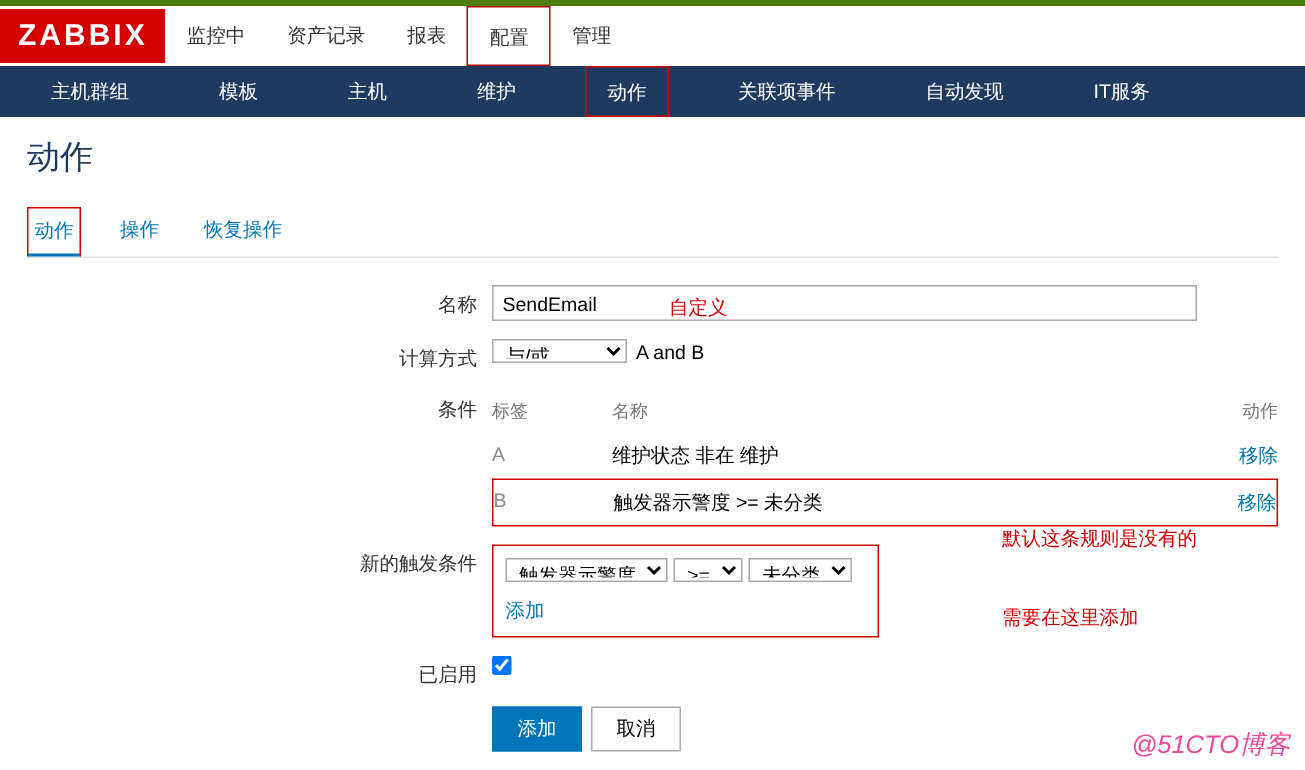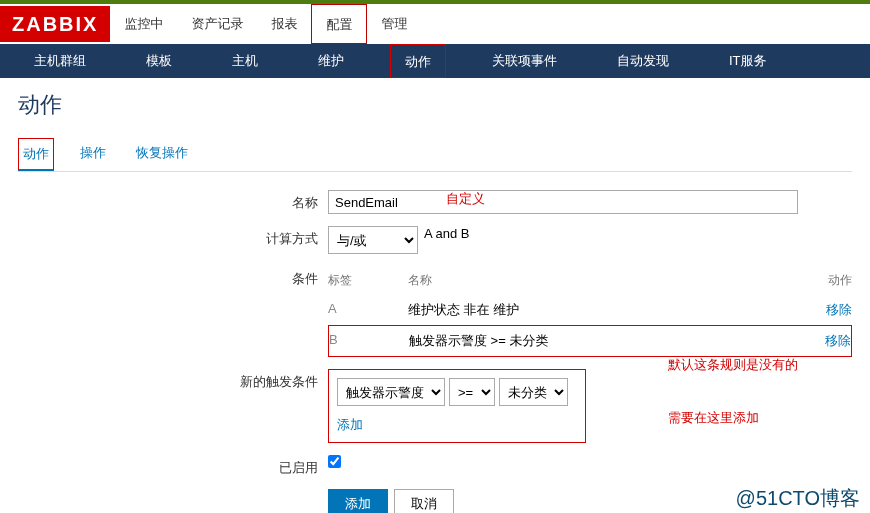--- a/index.html
+++ b/index.html
@@ -13,36 +13,36 @@
     .subnav-item { color: #fff; padding: 0 14px; height: 34px; line-height: 34px; cursor: pointer; font-size: 13px;}
     .subnav-item.active { border: 1px solid #d40000; }
     .page { padding: 12px 18px 18px 18px; border-bottom: 1px solid #ccc;}
     .page-title { font-size: 22px; color: #1f3a5f; font-weight: normal; margin-bottom: 18px; }
     .tabs { display: flex; gap: 22px; border-bottom: 1px solid #ddd; margin-bottom: 18px;}
     .tab { color: #0275b8; padding: 6px 4px; cursor: pointer; }
     .tab.active { border-bottom: 2px solid #0275b8; border:1px solid #d40000; border-bottom: 2px solid #0275b8;}
     .form { margin-left: 20px; }
     .row { display: flex; align-items: flex-start; margin-bottom: 12px; }
     .label { width: 290px; text-align: right; color: #333; padding-right: 10px; padding-top: 4px;}
-    .field { flex: 1; display: flex; align-items: flex-start; gap: 6px;}
+    .field { flex: 1; display: flex; align-items: flex-end; gap: 6px;}
     .txt { width: 470px; height: 24px; border: 1px solid #aaa; padding: 2px 6px; font-size: 13px;}
-    .sel { border: 1px solid #aaa; height: 28px; padding: 2px 4px; font-size: 13px; background:#fff;}
+    .sel { border: 1px solid #aaa; height: 16px; padding: 2px 4px; font-size: 13px; background:#fff;}
     .redtxt { color: #d40000; margin-left: 6px; display: inline-block;}
     .cond-table { flex: 1; }
     .cond-head, .cond-row { display: flex; padding: 6px 0; }
     .cond-c1 { width: 80px; color: #888;}
     .cond-c2 { flex: 1; }
     .cond-c3 { width: 50px; text-align: right; }
     .cond-head .cond-c1, .cond-head .cond-c2, .cond-head .cond-c3 { color: #777; font-size:12px;}
     .cond-row.hl { border: 1px solid #d40000; }
     .linkbtn { color: #0275b8; cursor: pointer; }
     .redbox { border: 1px solid #d40000; padding: 8px; width:258px; }
     .btn { display: inline-block; padding: 5px 16px; border: 1px solid #aaa; background: #fff; cursor: pointer; font-size:13px;}
     .btn-primary { background: #0275b8; color: #fff; border-color: #0275b8;}
-    .watermark { position: absolute; right: 10px; top: 485px; color: #0c4a6e; font-size: 20px; }
+    .watermark { position: absolute; right: 10px; top: 485px; color: #ec4899; font-size: 17px; font-style: italic; }
     .annot { position: absolute; color:#d40000;}
     .cond-block{ position:relative; }
   </style>
 </head>
 <body>
 
 <div class="topbar">
   <div class="logo">ZABBIX</div>
   <div class="topnav">
     <div class="topnav-item">监控中</div>

